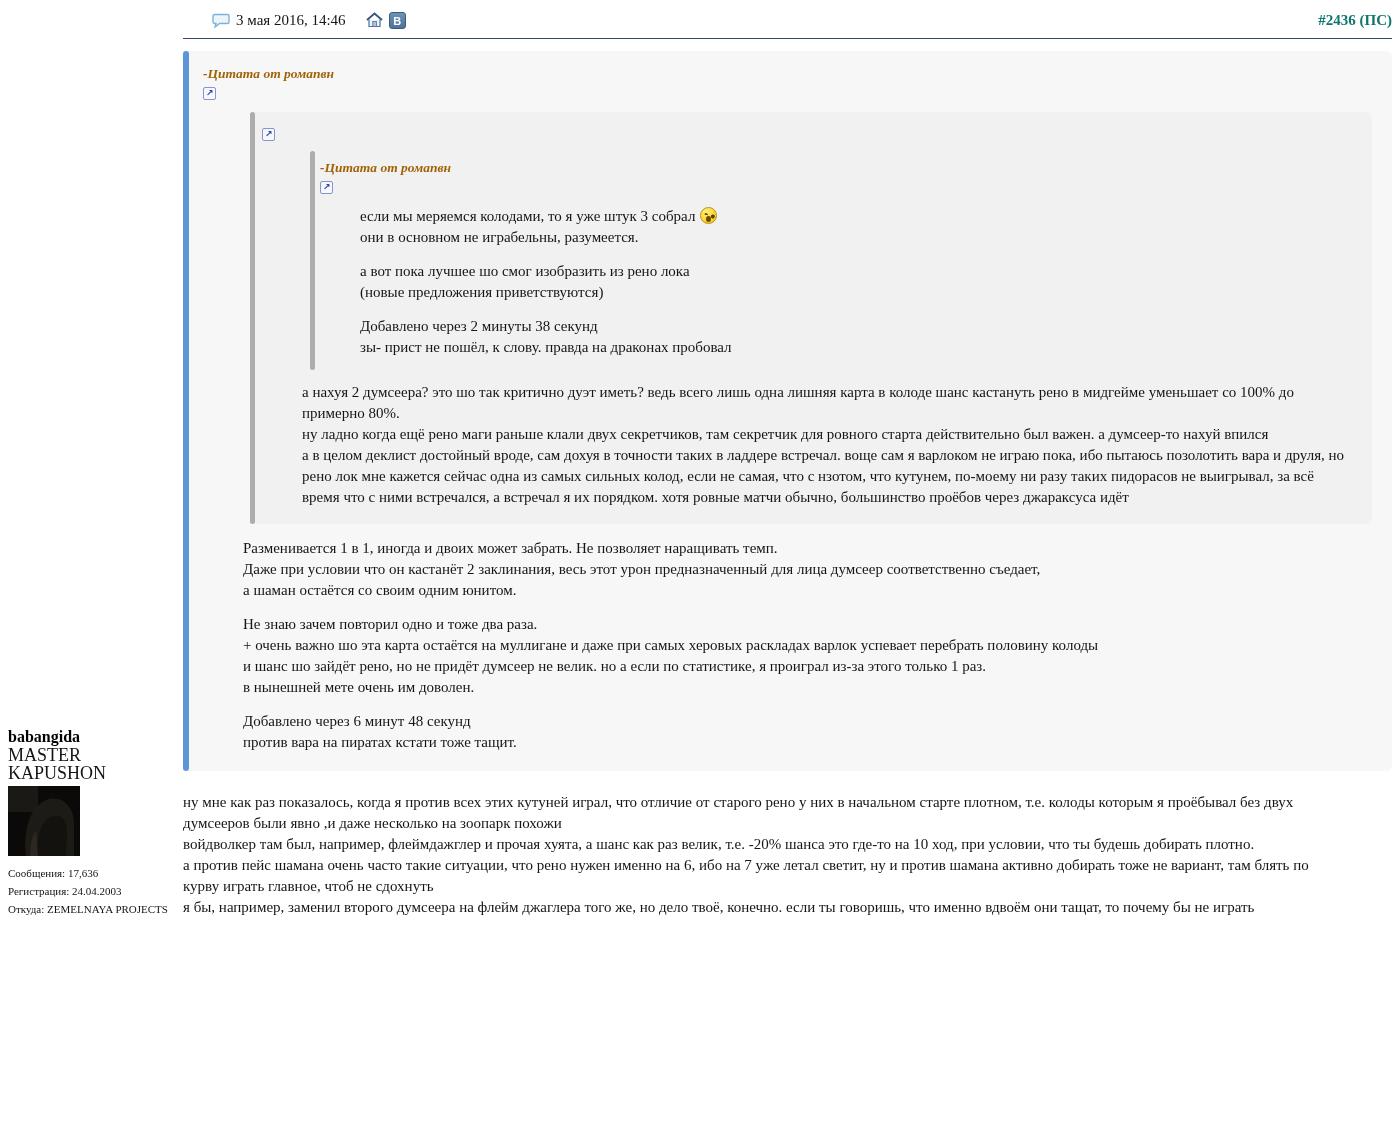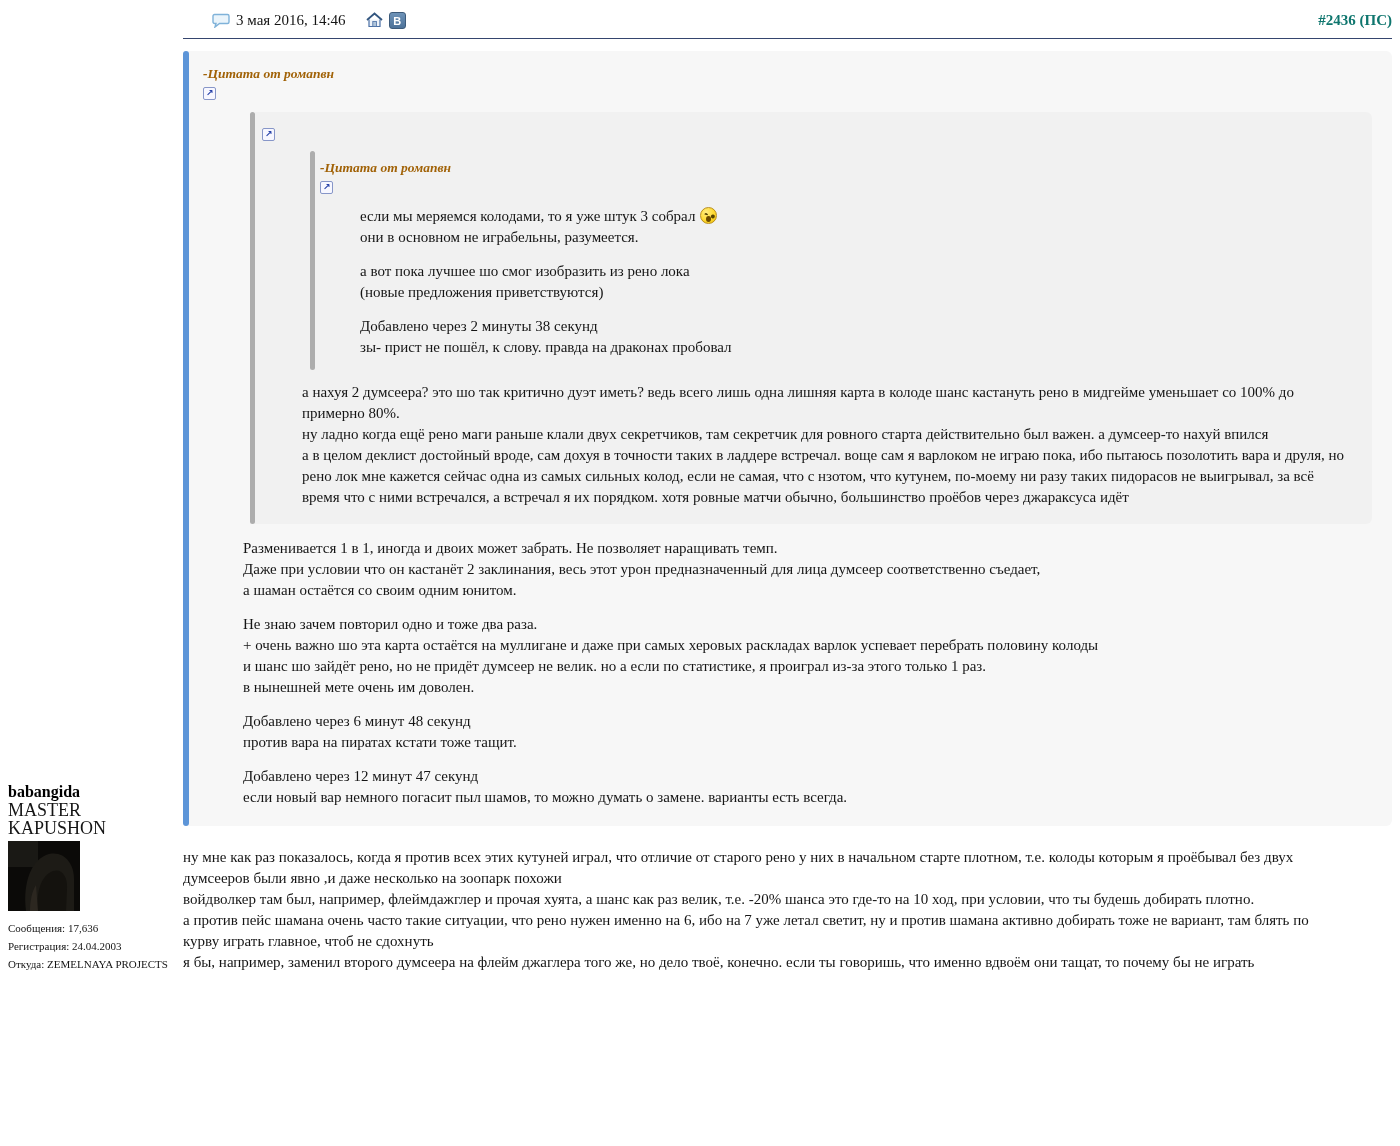--- a/index.html
+++ b/index.html
@@ -140,22 +140,20 @@
       <div class="quote-content">
         <div class="para">Разменивается 1 в 1, иногда и двоих может забрать. Не позволяет наращивать темп.
 Даже при условии что он кастанёт 2 заклинания, весь этот урон предназначенный для лица думсеер соответственно съедает,
 а шаман остаётся со своим одним юнитом.</div>
         <div class="para">Не знаю зачем повторил одно и тоже два раза.
 + очень важно шо эта карта остаётся на муллигане и даже при самых херовых раскладах варлок успевает перебрать половину колоды
 и шанс шо зайдёт рено, но не придёт думсеер не велик. но а если по статистике, я проиграл из-за этого только 1 раз.
 в нынешней мете очень им доволен.</div>
         <div class="para">Добавлено через 6 минут 48 секунд
 против вара на пиратах кстати тоже тащит.</div>
-        <div class="para">Добавлено через 12 минут 47 секунд
-если новый вар немного погасит пыл шамов, то можно думать о замене. варианты есть всегда.</div>
       </div>
     </section>
 
     <div class="reply">ну мне как раз показалось, когда я против всех этих кутуней играл, что отличие от старого рено у них в начальном старте плотном, т.е. колоды которым я проёбывал без двух
 думсееров были явно ,и даже несколько на зоопарк похожи
 войдволкер там был, например, флеймдажглер и прочая хуята, а шанс как раз велик, т.е. -20% шанса это где-то на 10 ход, при условии, что ты будешь добирать плотно.
 а против пейс шамана очень часто такие ситуации, что рено нужен именно на 6, ибо на 7 уже летал светит, ну и против шамана активно добирать тоже не вариант, там блять по
 курву играть главное, чтоб не сдохнуть
 я бы, например, заменил второго думсеера на флейм джаглера того же, но дело твоё, конечно. если ты говоришь, что именно вдвоём они тащат, то почему бы не играть</div>
   </main>

